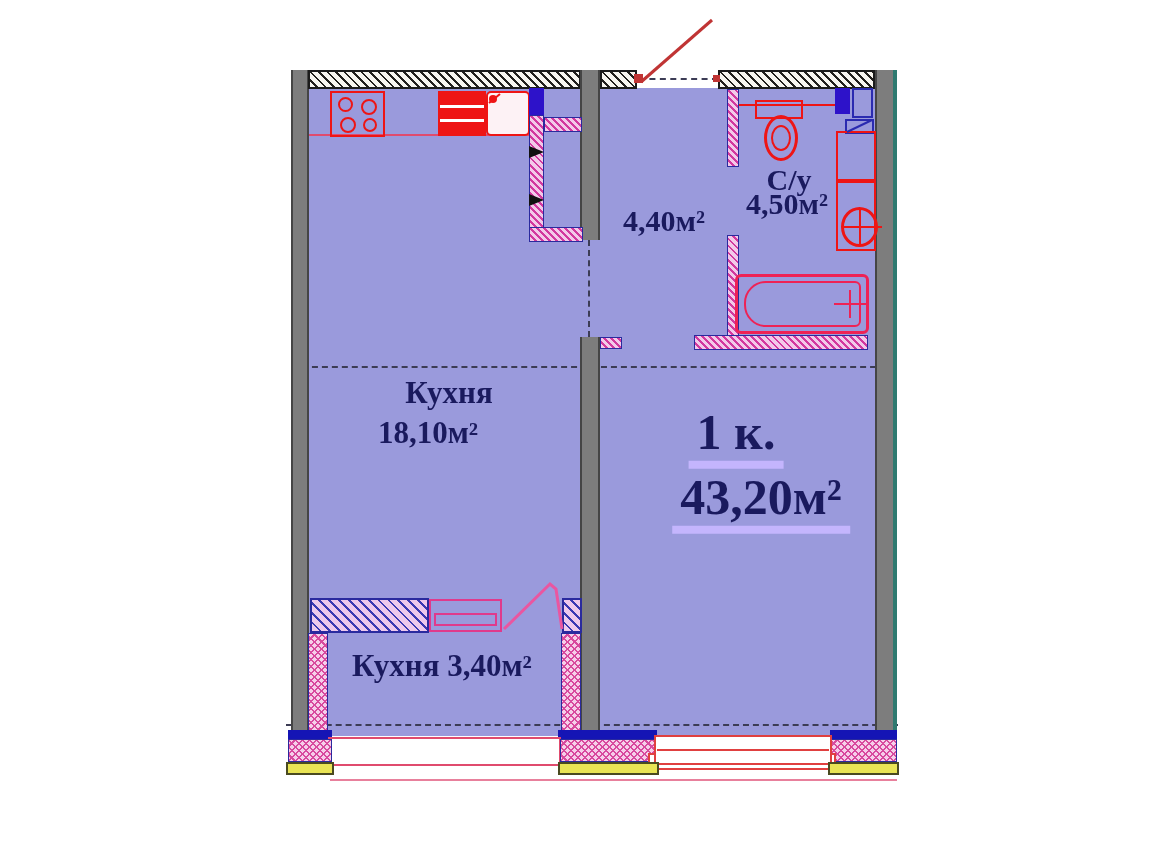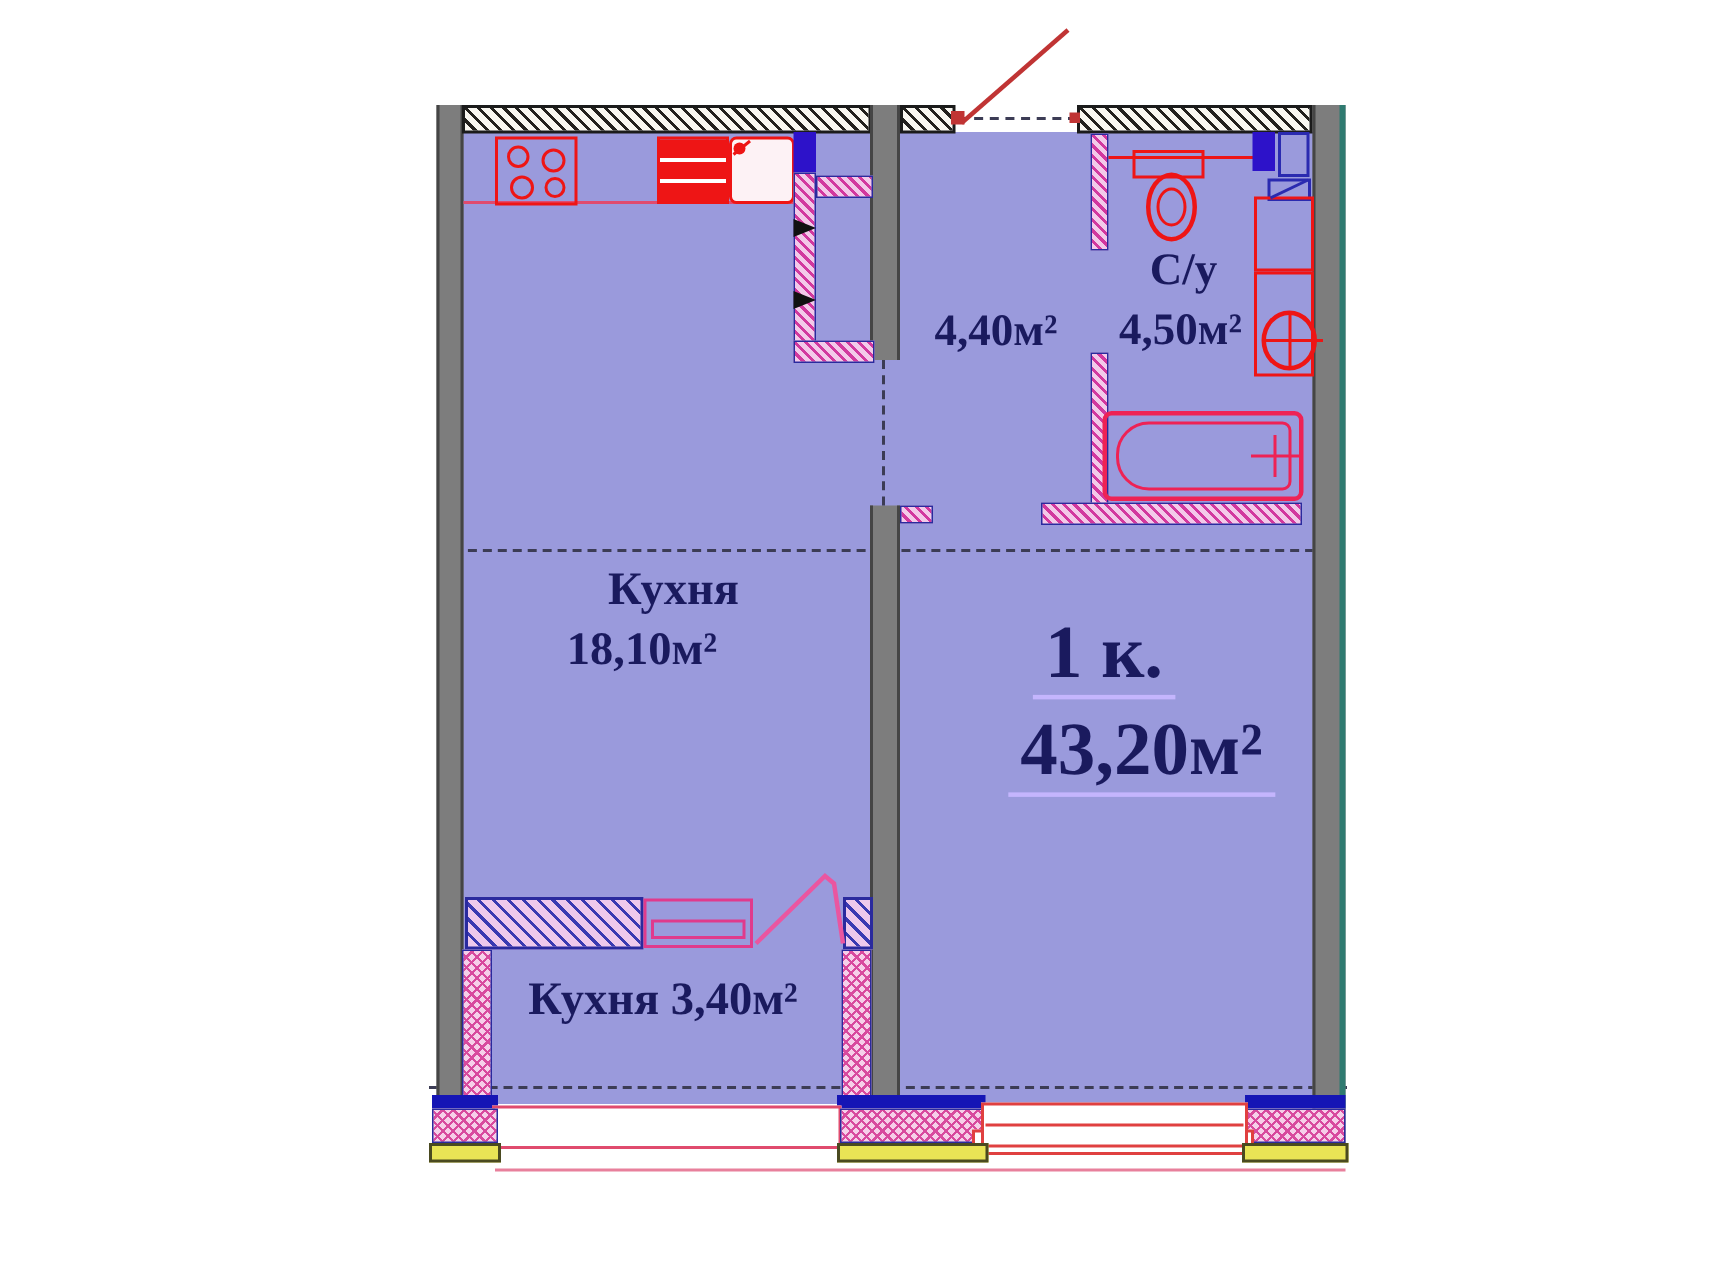--- a/index.html
+++ b/index.html
@@ -25,21 +25,21 @@
   .blue{background:#2d12c9;}
   .navyband{background:#1515b5;}
   .yellow{background:#e9e455;border:2px solid #4a4a20;}
   .win{background:#ffffff;border:2px solid #e04b6e;}
   .dashH{border-top:2px dashed #3c3c55;height:0;}
   .dashV{border-left:2px dashed #3c3c55;width:0;}
   .label{position:absolute;color:#1a1a5e;white-space:nowrap;transform:translate(-50%,-50%);
          font-weight:600;line-height:1.05;text-align:center;}
   .sz30{font-size:30px;text-align:center;}
   .sz31{font-size:31px;}
-  .big{font-size:50px;font-weight:700;border-bottom:3px solid #c4b5fd;padding:0 8px 2px 8px;}
+  .big{font-size:50px;font-weight:700;border-bottom:8px solid #c4b5fd;padding:0 8px 2px 8px;}
   .circle{border-radius:50%;}
   .lblrow span{display:inline;}
 </style>
 </head>
 <body>
 
 <div id="canvas">
 
   <div class="abs floor" style="left:308px;top:88px;width:568px;height:648px;"></div>
 
@@ -111,21 +111,21 @@
   <div class="abs win" style="left:648px;top:753px;width:188px;height:17px;border-color:#e04040;"></div>
   <div class="abs win" style="left:654px;top:735px;width:178px;height:30px;border-color:#e04040;"></div>
   <div class="abs" style="left:657px;top:749px;width:172px;height:2px;background:#e04040;"></div>
   <div class="abs yellow" style="left:286px;top:762px;width:48px;height:13px;"></div>
   <div class="abs yellow" style="left:558px;top:762px;width:101px;height:13px;"></div>
   <div class="abs yellow" style="left:828px;top:762px;width:71px;height:13px;"></div>
   <div class="abs" style="left:330px;top:779px;width:567px;height:2px;background:#e8809c;"></div>
 
   <div class="label sz30" style="left:664px;top:221px;">4,40м²</div>
   <div class="label sz30" style="left:789px;top:180px;">С/у</div>
-  <div class="label sz30" style="left:787px;top:220px;">4,50м²</div>
+  <div class="label sz30" style="left:787px;top:204px;">4,50м²</div>
   <div class="label sz31" style="left:449px;top:393px;">Кухня</div>
   <div class="label sz31" style="left:428px;top:433px;">18,10м²</div>
   <div class="label big" style="left:736px;top:437px;">1 к.</div>
   <div class="label big" style="left:737px;top:502px;margin-left:24px;">43,20м²</div>
   <div class="label sz31 lblrow" style="left:442px;top:666px;">
     <span>Кухня</span>
     <span> </span>
     <span>3,40м²</span>
   </div>
 

